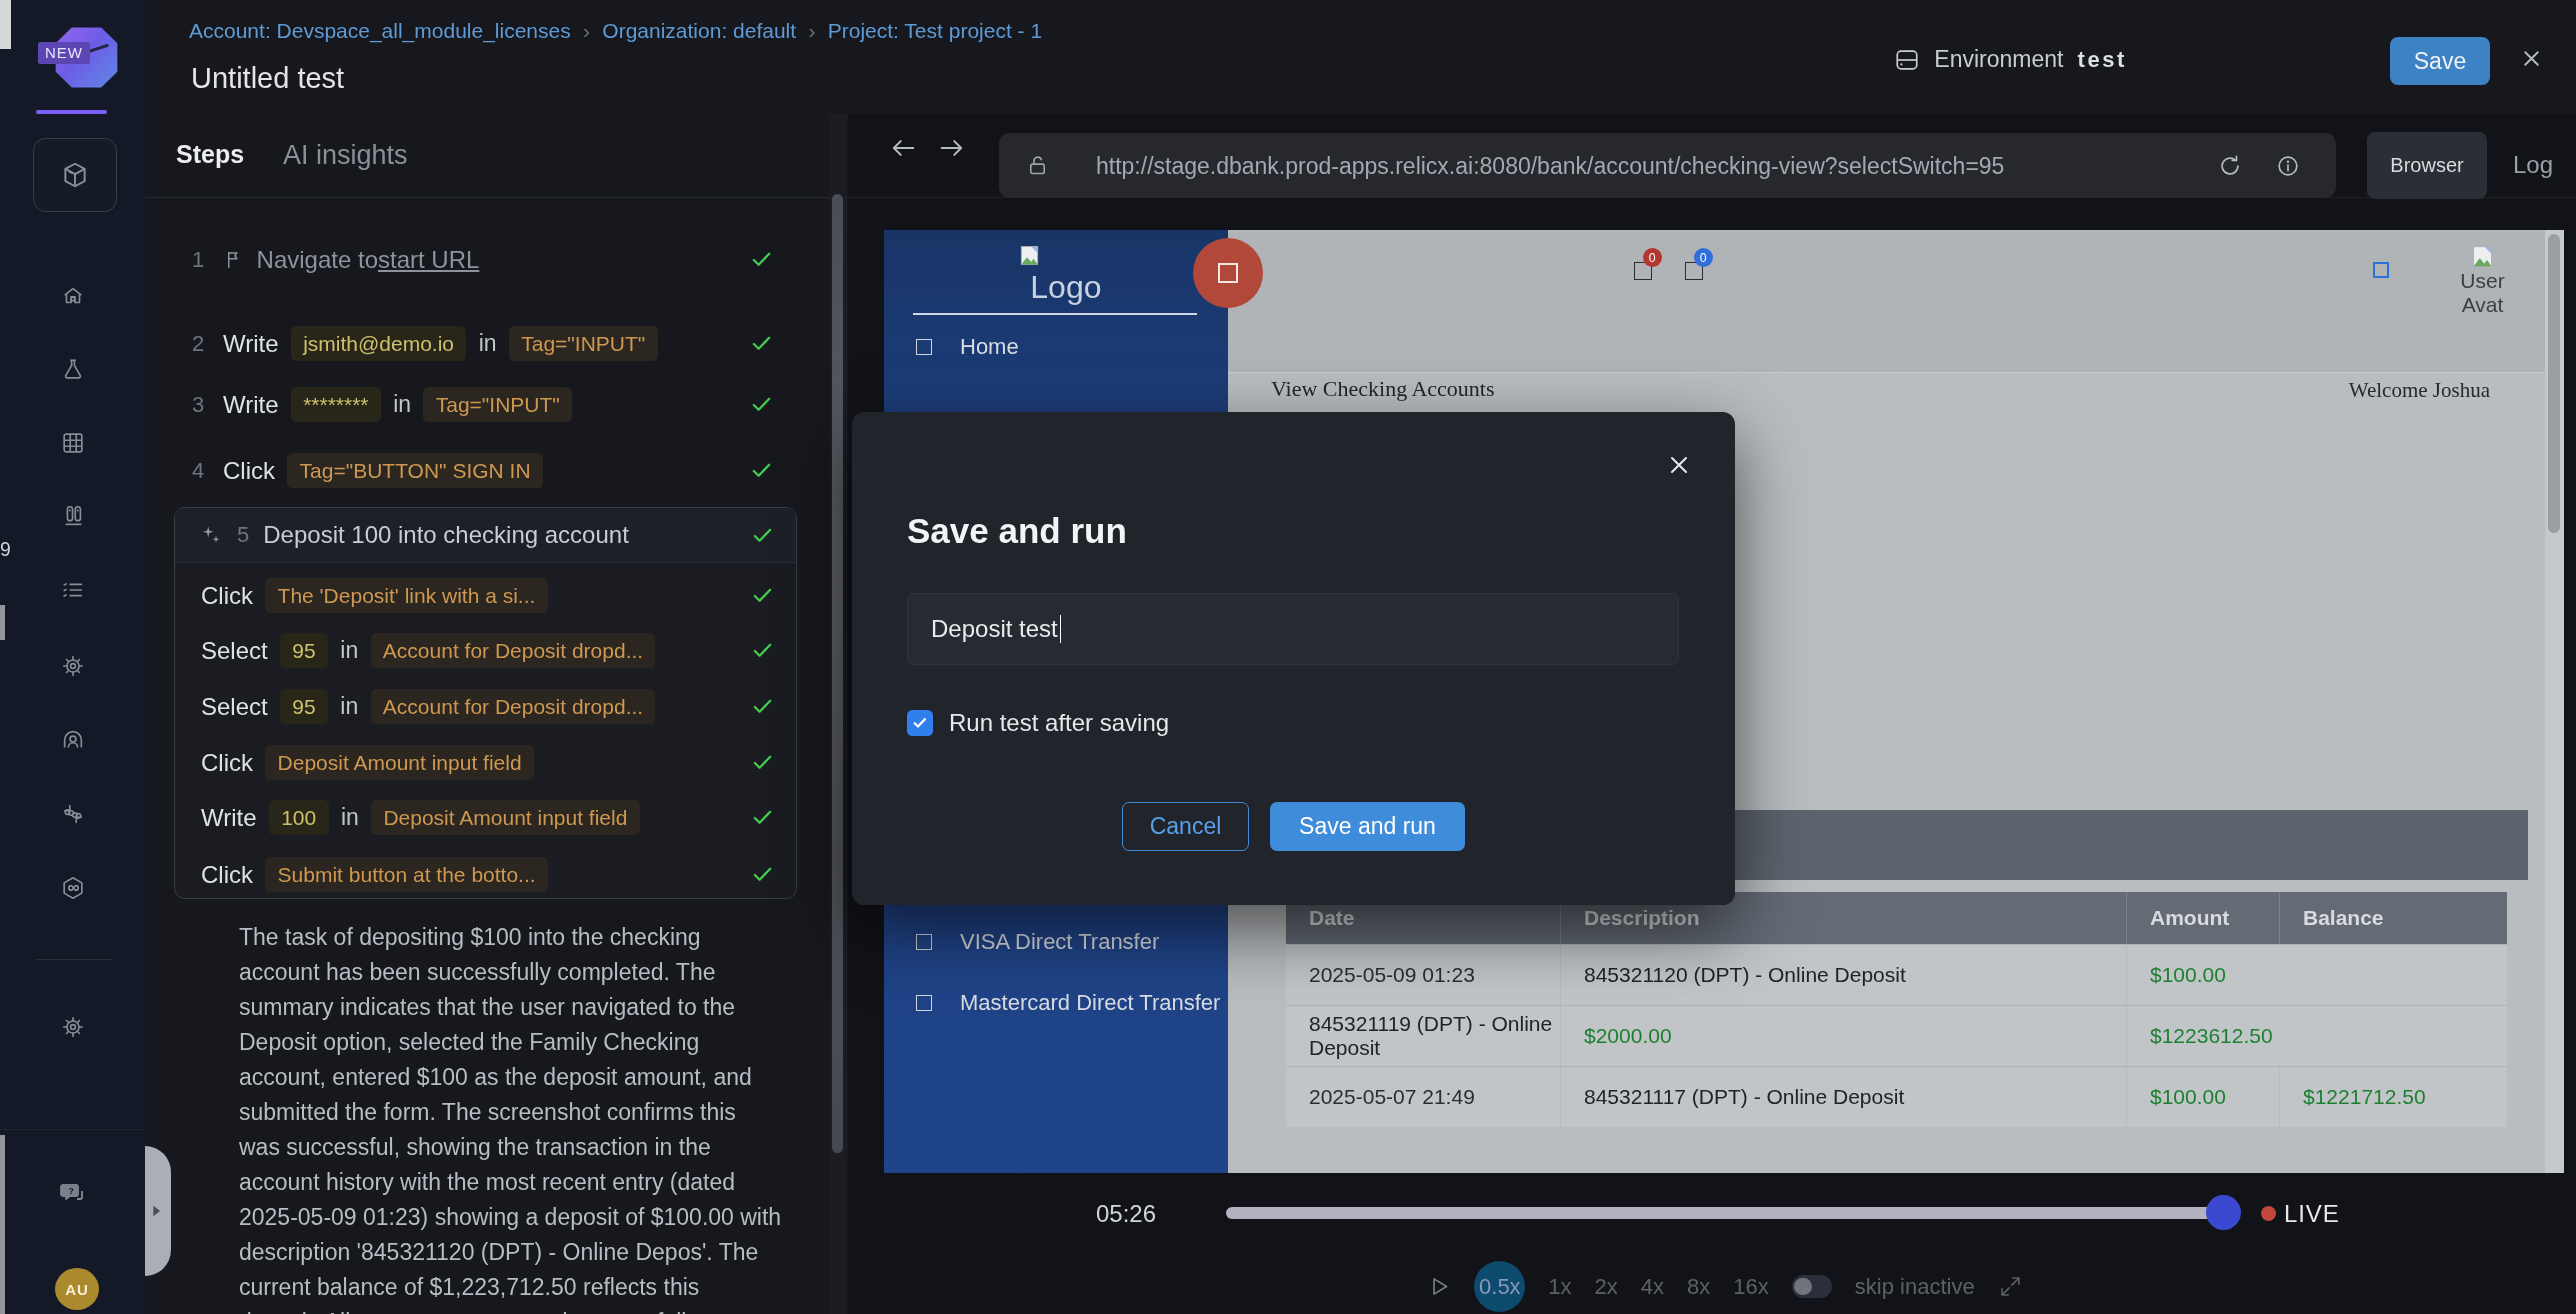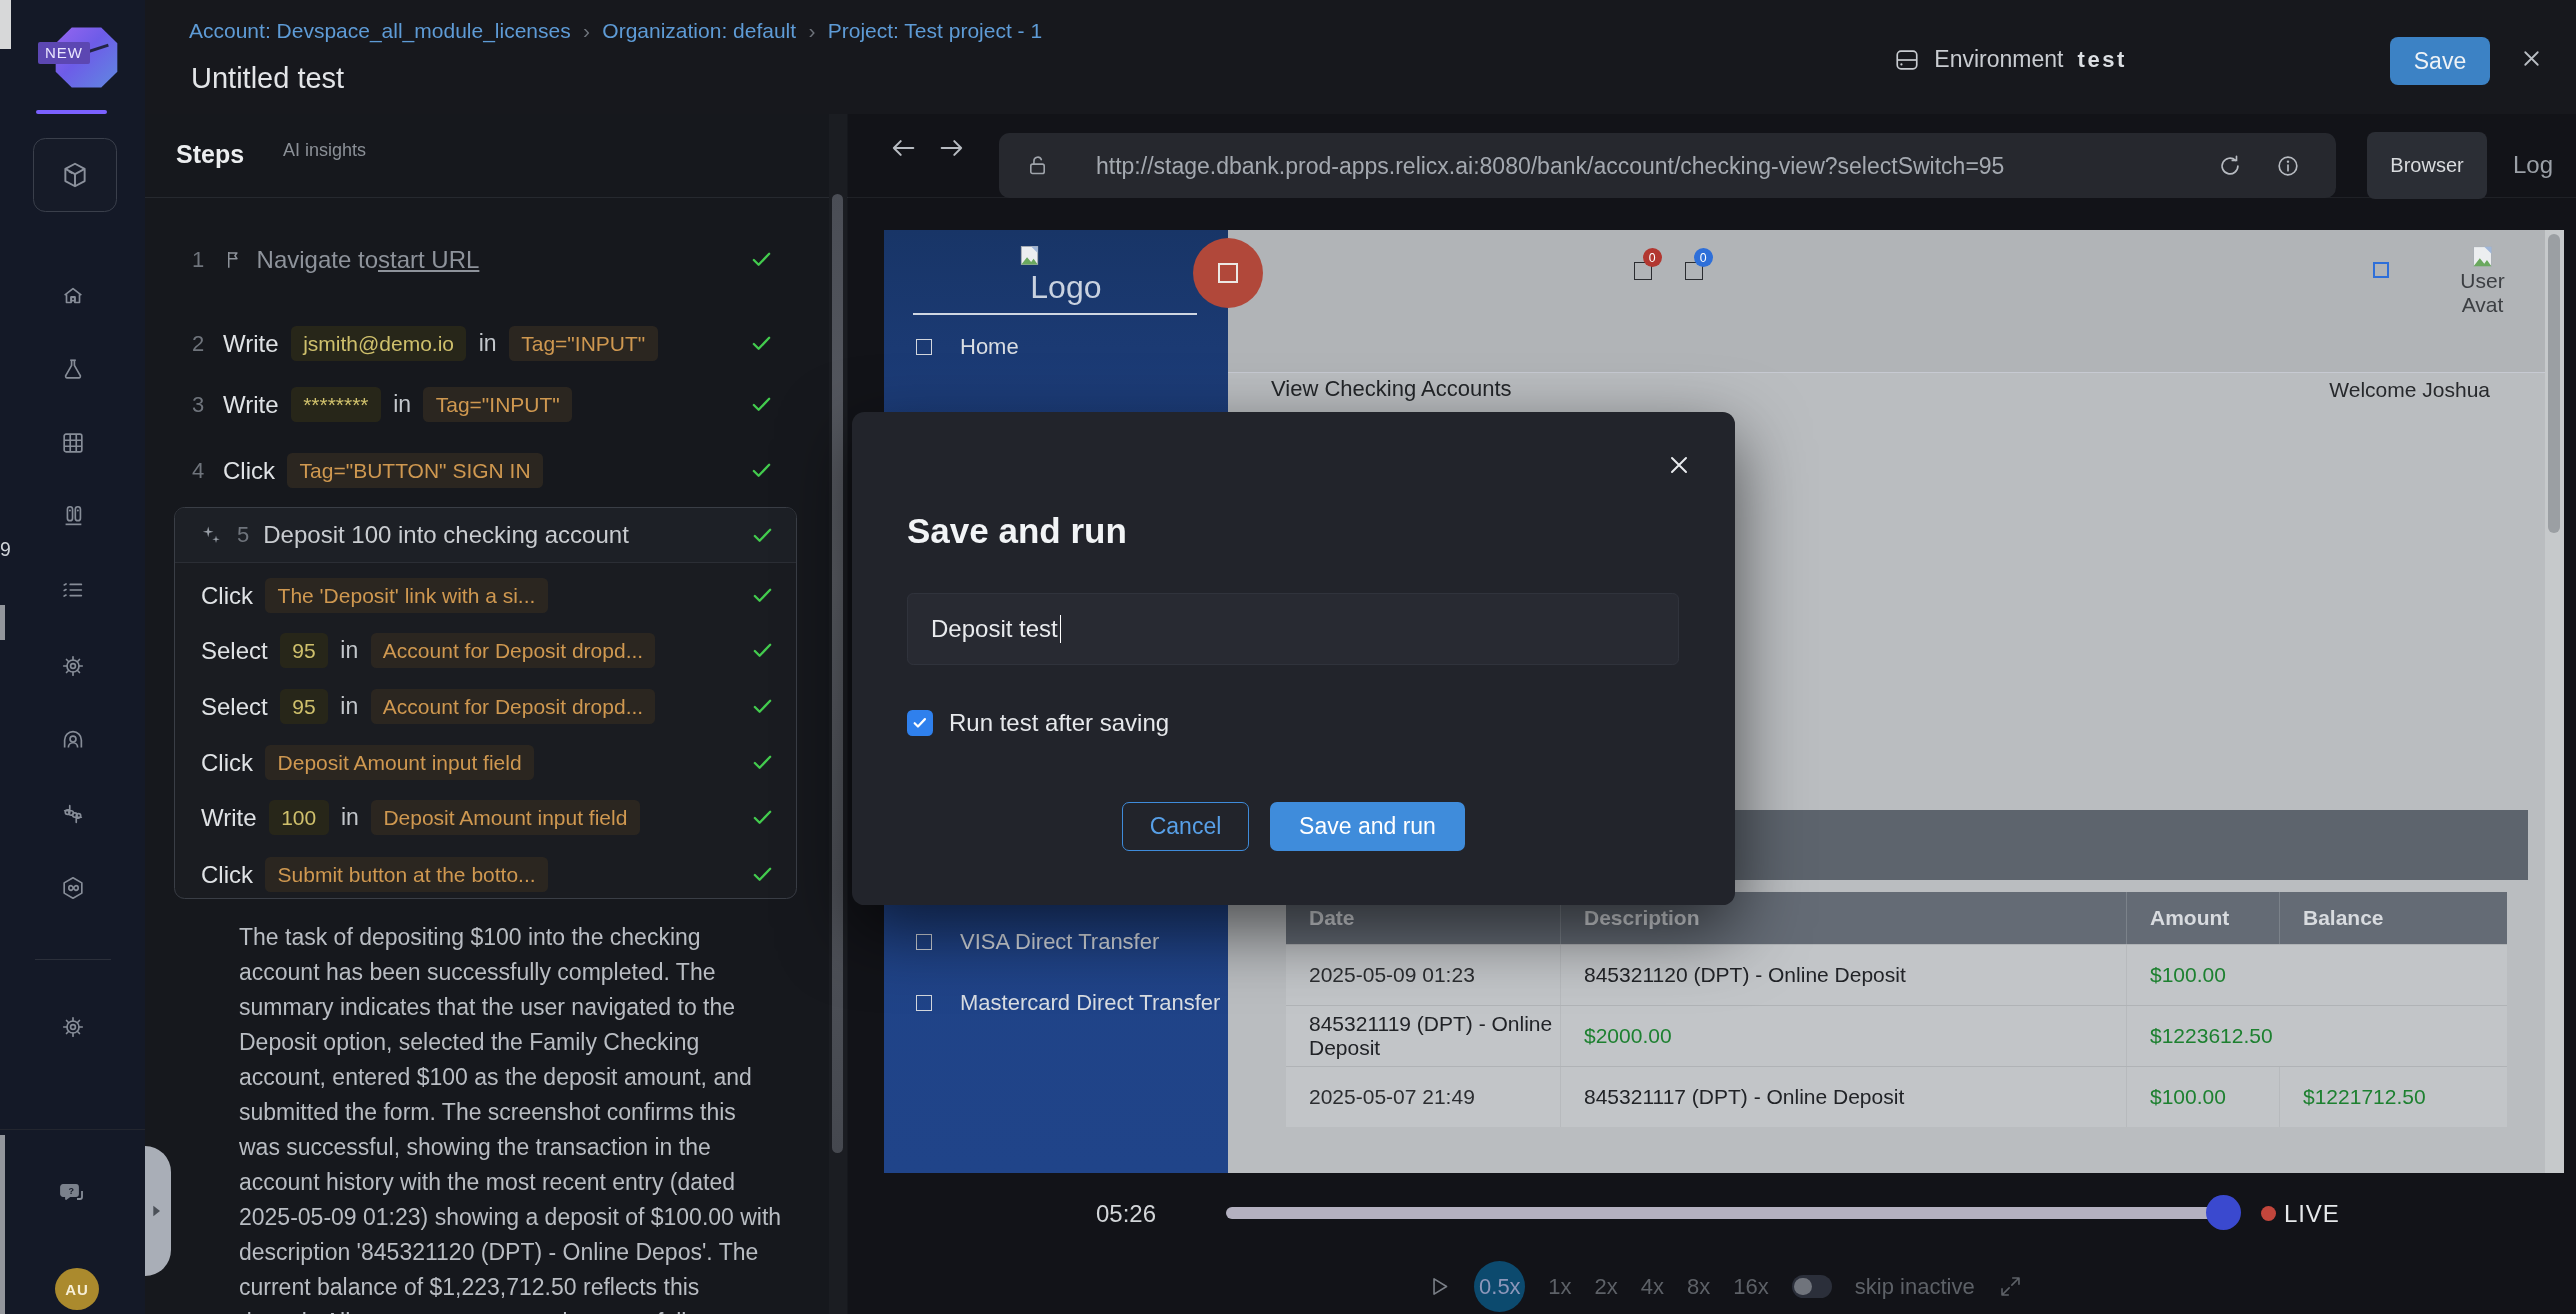--- a/index.html
+++ b/index.html
@@ -33,21 +33,21 @@
   #env-cluster { position:absolute; right:449px; top:46px; display:flex; align-items:center; gap:14px; color:#c9ccd1; }
   #env-label { font-size:23px; }
   #env-value { font-size:22px; font-weight:bold; letter-spacing:2.6px; color:#dcdfe3; }
   #save-button { position:absolute; right:86px; top:37px; width:100px; height:48px; background:#3c82c5; border:none; border-radius:8px; color:#eef2f6; font-size:23px; font-family:inherit; }
   #header-close { position:absolute; right:32px; top:46px; color:#b9bdc3; }
 
   
   #steps-panel { position:absolute; left:145px; top:114px; width:703px; height:1200px; background:#16181d; }
   #steps-tabs { position:absolute; left:0; top:0; width:100%; height:84px; border-bottom:0.9px solid #26292f; }
   #tab-steps { position:absolute; left:31px; top:26px; font-size:25px; font-weight:bold; color:#eceef0; }
-  #tab-ai { position:absolute; left:138px; top:26px; font-size:18px; color:#8b9097; }
+  #tab-ai { position:absolute; left:138px; top:26px; font-size:27px; color:#8b9097; }
   .srow { position:absolute; left:0; width:686px; height:39px; display:flex; align-items:center; padding-left:47px; }
   .snum { width:23px; margin-right:8px; color:#6f747c; font-size:22px; flex:none; }
   .seg-verb { color:#dfe2e5; font-size:24px; margin-right:12.3px; }
   .seg-plain { color:#c2c6cb; font-size:23px; margin:0 12.3px 0 1.8px; }
   .seg-muted { color:#8e939b; font-size:24px; }
   .seg-link { color:#8e939b; font-size:24px; text-decoration:underline; }
   .seg-value { color:#cfc06c; background:#272619; font-size:21px; padding:5.3px 12.3px; border-radius:5.3px; margin-right:10.6px; white-space:nowrap; }
   .seg-target { color:#cf9850; background:#2b2620; font-size:21px; padding:5.3px 12.3px; border-radius:5.3px; margin-right:10.6px; white-space:nowrap; }
   .flag-ico { margin-right:10.6px; color:#8e939b; }
   .srow .check { position:absolute; left:605px; top:8px; }
@@ -89,21 +89,21 @@
   #bank-topbar { position:absolute; left:0; top:0; width:100%; height:143px; background:#b1b4b7; border-bottom:1.8px solid #c7cad2; }
   #bank-menu-circle { position:absolute; left:-35px; top:8px; width:70px; height:70px; border-radius:50%; background:#b1483a; display:flex; align-items:center; justify-content:center; }
   #bank-menu-circle .inner-sq { width:19.4px; height:19.4px; border:2.6px solid #ece8e4; }
   .bank-badge-ico { position:absolute; top:32px; width:17.6px; height:17.6px; border:1.8px solid #2a2c30; }
   .badge { position:absolute; right:-11.4px; top:-15px; width:19.4px; height:19.4px; border-radius:50%; color:#fff; font-size:12.3px; display:flex; align-items:center; justify-content:center; }
   .badge.red { background:#b23730; }
   .badge.blue { background:#2e6fd9; }
   #bank-blue-sq { position:absolute; left:1145px; top:32px; width:16px; height:16px; border:2.6px solid #2e6fd9; }
   #bank-user-avatar { position:absolute; left:1221px; top:14px; width:67px; color:#3c3f43; font-size:21px; text-align:center; }
   #bank-user-avatar .l2 { letter-spacing:0; }
-  #bank-heading-row { position:absolute; left:0; top:144px; width:100%; height:32px; }
+  #bank-heading-row { position:absolute; left:0; top:144px; width:100%; height:32px;font-family:Liberation Serif, serif; }
   #bank-heading { position:absolute; left:43px; top:1.8px; font-size:22px; color:#232629; }
   #bank-welcome { position:absolute; right:55px; top:3.5px; font-size:21px; color:#27292c; }
   #bank-dark-band { position:absolute; left:58px; top:580px; width:1242px; height:70px; background:#5d646d; }
   #bank-table { position:absolute; left:58px; top:662px; width:1221px; }
   .t-grid { display:grid; grid-template-columns:274px 566px 153px 228px; }
   #bank-table-header { height:52px; background:#646b75; }
   #bank-table-header .th { display:flex; align-items:center; padding-left:23px; color:#d8dbdf; font-size:21px; font-weight:bold; }
   #bank-table-header .th + .th { border-left:1.8px solid #7b828a; }
   #bank-table-rows { max-height:229px; overflow:hidden; }
   .t-row { height:61px; background:#c2c5c8; border-top:1.8px solid #b0b3b6; }

